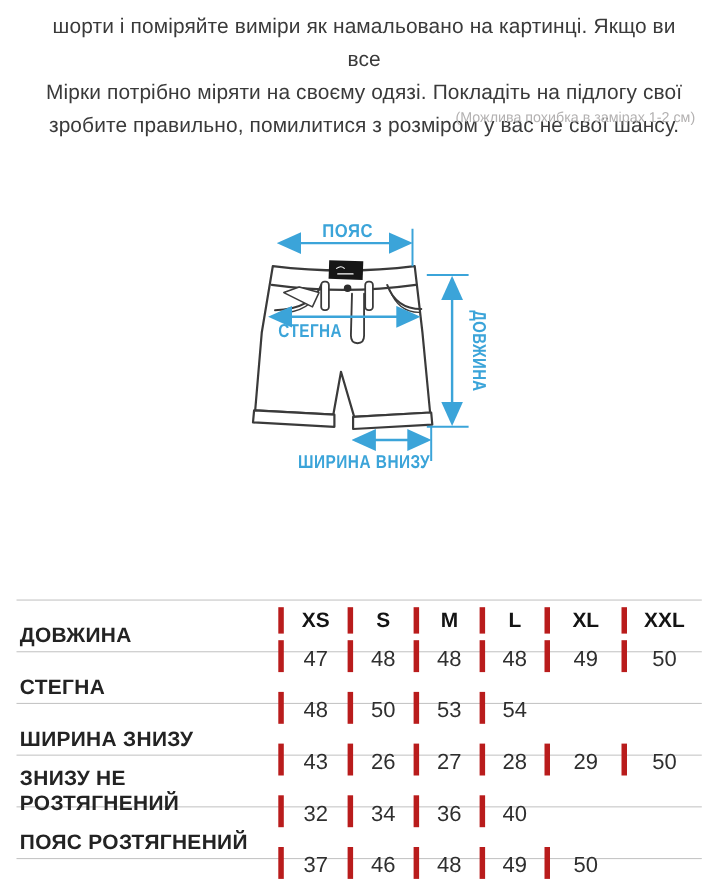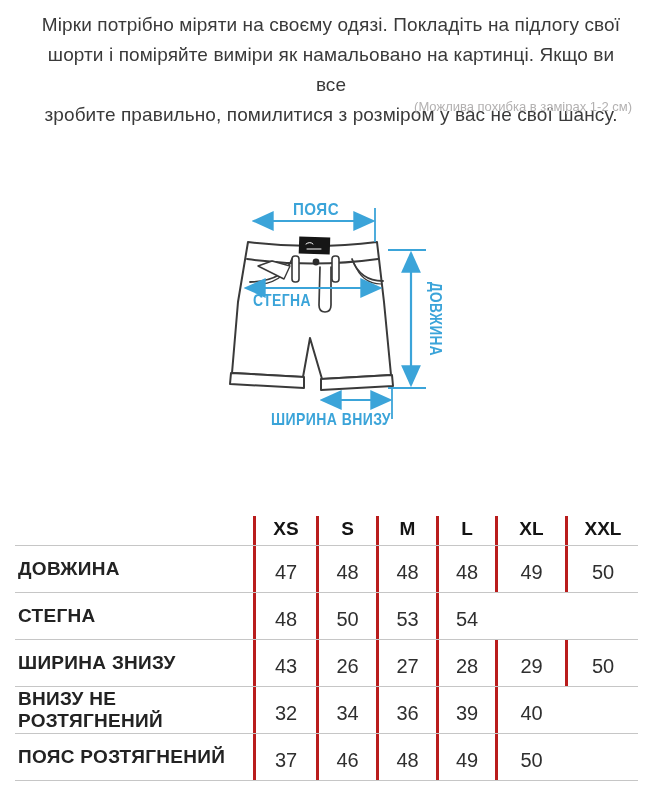--- a/index.html
+++ b/index.html
@@ -45,21 +45,21 @@
     grid-template-columns:238px 63px 60px 60px 59px 70px 73px;
     border-bottom:1px solid #c6c6c6;
   }
   .t-row.header{height:29px;}
   .t-row.data{height:46px;}
   .t-cell{
     display:flex;align-items:center;justify-content:center;
     font-size:20px;
     color:#2f2f2f;
   }
-  .t-row .t-cell + .t-cell{border-left:3px solid #b91c1c;}
+  .t-row .t-cell + .t-cell{border-left:5px solid #b91c1c;margin-top:36px;}
   .t-row.header .t-cell{
     font-weight:bold;font-size:19px;color:#141414;
     align-items:flex-start;padding-top:2px;
   }
   .t-row.header .t-cell.rowlabel{border-left:none;}
   .t-cell.rowlabel{
     justify-content:flex-start;
     padding-left:3px;
     font-weight:bold;
     font-size:19px;
@@ -67,22 +67,22 @@
     color:#232323;
   }
   .t-row.data .t-cell.value{padding-top:6px;}
 </style>
 </head>
 <body>
 
 <div class="page">
 
   <div class="intro">
+    <div>шорти і поміряйте виміри як намальовано на картинці. Якщо ви все</div>
     <div>Мірки потрібно міряти на своєму одязі. Покладіть на підлогу свої</div>
-    <div>шорти і поміряйте виміри як намальовано на картинці. Якщо ви все</div>
     <div>зробите правильно, помилитися з розміром у вас не свої шансу.</div>
   </div>
 
   <div class="note">(Можлива похибка в замірах 1-2 см)</div>
 
   <svg class="diagram" viewBox="0 0 300 265">
     <defs>
       <marker id="ah-e" markerWidth="10" markerHeight="9" refX="8.5" refY="4.5" orient="auto">
         <path d="M0,0 L10,4.5 L0,9 Z" fill="#3ba4d9"></path>
       </marker>
@@ -176,25 +176,24 @@
       <div class="t-cell rowlabel">ШИРИНА ЗНИЗУ</div>
       <div class="t-cell value">43</div>
       <div class="t-cell value">26</div>
       <div class="t-cell value">27</div>
       <div class="t-cell value">28</div>
       <div class="t-cell value">29</div>
       <div class="t-cell value">50</div>
     </div>
 
     <div class="t-row data">
-      <div class="t-cell rowlabel">ВНИЗУ НЕ РОЗТЯГНЕНИЙ</div>
+      <div class="t-cell rowlabel">ЗНИЗУ НЕ РОЗТЯГНЕНИЙ</div>
       <div class="t-cell value">32</div>
       <div class="t-cell value">34</div>
       <div class="t-cell value">36</div>
-      <div class="t-cell value">39</div>
       <div class="t-cell value">40</div>
     </div>
 
     <div class="t-row data">
       <div class="t-cell rowlabel">ПОЯС РОЗТЯГНЕНИЙ</div>
       <div class="t-cell value">37</div>
       <div class="t-cell value">46</div>
       <div class="t-cell value">48</div>
       <div class="t-cell value">49</div>
       <div class="t-cell value">50</div>

